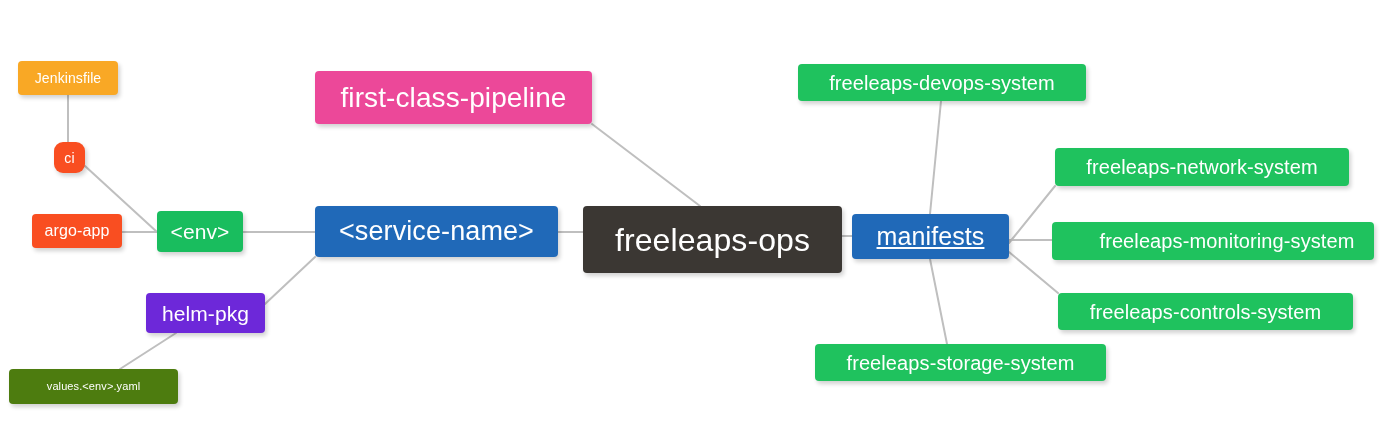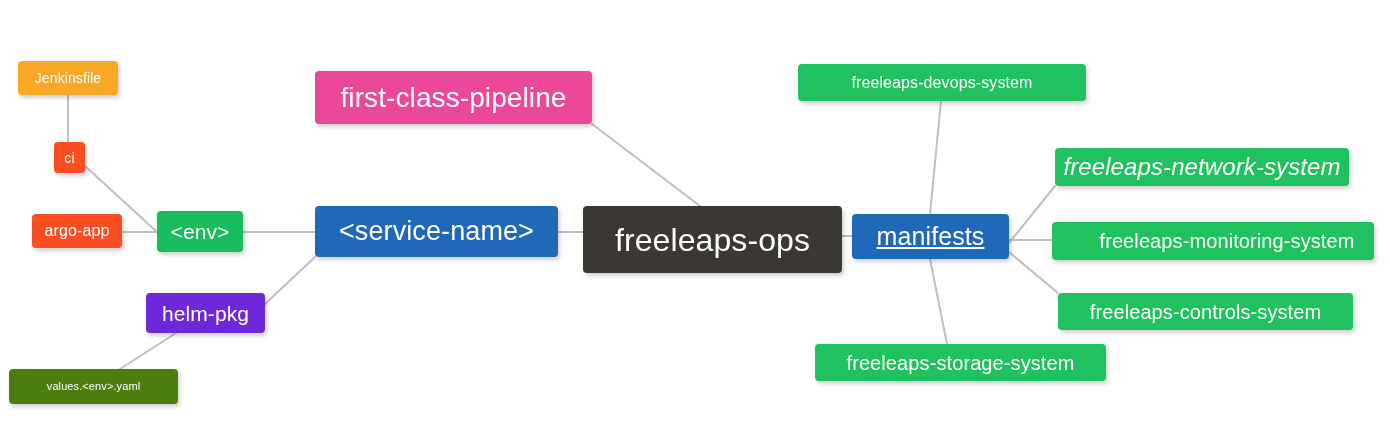--- a/index.html
+++ b/index.html
@@ -60,21 +60,21 @@
       <polyline points="930,178 941,65" fill="none" stroke="#bfbfbf" stroke-width="2" stroke-linecap="round"></polyline>
       <polyline points="1009,207 1055,150" fill="none" stroke="#bfbfbf" stroke-width="2" stroke-linecap="round"></polyline>
       <polyline points="1009,204 1052,204" fill="none" stroke="#bfbfbf" stroke-width="2" stroke-linecap="round"></polyline>
       <polyline points="1009,216 1058,257" fill="none" stroke="#bfbfbf" stroke-width="2" stroke-linecap="round"></polyline>
       <polyline points="930,223 947,308" fill="none" stroke="#bfbfbf" stroke-width="2" stroke-linecap="round"></polyline>
     </svg>
   <div id="nodes">
       <div class="node" style="left: 18px; top: 25px; width: 100px; height: 34px; background: rgb(249, 168, 37); font-size: 14px;">
         <span>Jenkinsfile</span>
       </div>
-      <div class="node" style="left: 54px; top: 106px; width: 31px; height: 31px; background: rgb(249, 78, 33); font-size: 14px;">
+      <div class="node" style="left: 54px; top: 106px; width: 31px; height: 31px; background: rgb(249, 78, 33); font-size: 14px; border-radius: 9px;">
         <span>ci</span>
       </div>
       <div class="node" style="left: 32px; top: 178px; width: 90px; height: 34px; background: rgb(249, 78, 33); font-size: 16px;">
         <span>argo-app</span>
       </div>
       <div class="node" style="left: 157px; top: 175px; width: 86px; height: 41px; background: rgb(25, 189, 94); font-size: 21px;">
         <span>&lt;env&gt;</span>
       </div>
       <div class="node" style="left: 146px; top: 257px; width: 119px; height: 40px; background: #6d28d9; font-size: 21px;">
         <span>helm-pkg</span>
@@ -87,24 +87,24 @@
       </div>
       <div class="node" style="left: 315px; top: 170px; width: 243px; height: 51px; background: rgb(32, 105, 184); font-size: 27px;">
         <span>&lt;service-name&gt;</span>
       </div>
       <div class="node" style="left: 583px; top: 170px; width: 259px; height: 67px; background: rgb(59, 55, 51); font-size: 32px;">
         <span>freeleaps-ops</span>
       </div>
       <div class="node" style="left: 852px; top: 178px; width: 157px; height: 45px; background: rgb(32, 105, 184); font-size: 25px; text-decoration: underline;">
         <span>manifests</span>
       </div>
-      <div class="node" style="left: 798px; top: 28px; width: 288px; height: 37px; background: rgb(31, 194, 94); font-size: 16px;">
+      <div class="node" style="left: 798px; top: 28px; width: 288px; height: 37px; background: rgb(31, 194, 94); font-size: 20px;">
         <span>freeleaps-devops-system</span>
       </div>
-      <div class="node" style="left: 1055px; top: 112px; width: 294px; height: 38px; background: rgb(31, 194, 94); font-size: 24px; font-style: italic;">
+      <div class="node" style="left: 1055px; top: 112px; width: 294px; height: 38px; background: rgb(31, 194, 94); font-size: 20px;">
         <span>freeleaps-network-system</span>
       </div>
       <div class="node" style="left: 1052px; top: 186px; width: 322px; height: 38px; background: rgb(31, 194, 94); font-size: 20px; padding-left: 28px;">
         <span>freeleaps-monitoring-system</span>
       </div>
       <div class="node" style="left: 1058px; top: 257px; width: 295px; height: 37px; background: rgb(31, 194, 94); font-size: 20px;">
         <span>freeleaps-controls-system</span>
       </div>
       <div class="node" style="left: 815px; top: 308px; width: 291px; height: 37px; background: rgb(31, 194, 94); font-size: 20px; justify-content: center;">
         <span>freeleaps-storage-system</span>

